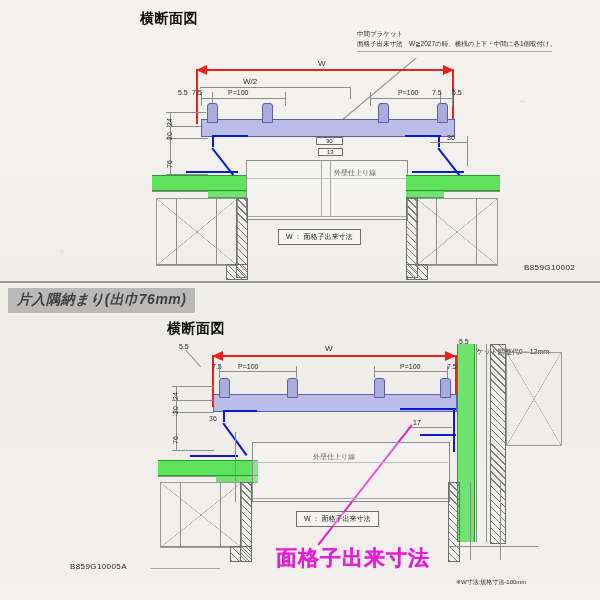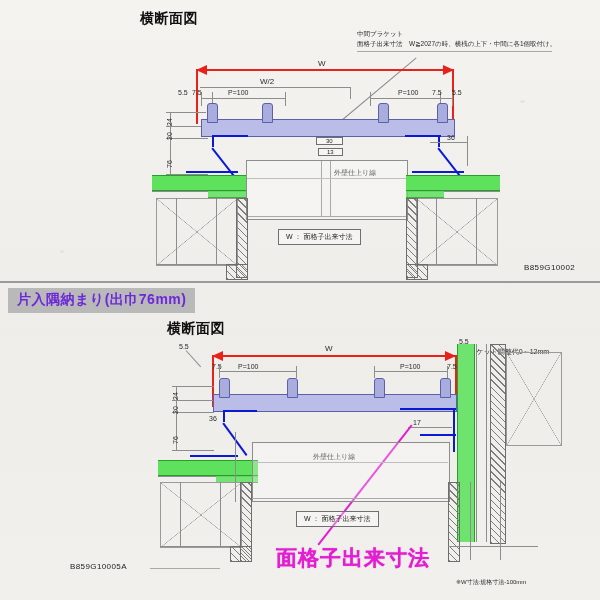--- a/index.html
+++ b/index.html
@@ -14,22 +14,22 @@
     background:linear-gradient(180deg,#f4f3f0 0%,#eeedea 55%,#f1f0ed 100%);}
 
   
   .panel{position:absolute;left:0;width:600px;}
   .panel-top{top:0;height:282px;}
   .panel-bottom{top:282px;height:318px;}
   .divider{position:absolute;left:0;top:281px;width:600px;height:2px;background:#9a9a9a;}
 
   .ttl{position:absolute;font-weight:bold;color:#111;letter-spacing:.5px;}
   .title-yoko{font-size:14px;}
-  .banner{position:absolute;background:#b9b9b9;color:#6d28d9;font-weight:bold;
-    font-size:14px;padding:3px 9px 4px 9px;letter-spacing:.5px;}
+  .banner{position:absolute;background:#b9b9b9;color:#404040;font-weight:bold;
+    font-size:14px;padding:3px 9px 4px 9px;letter-spacing:.5px;font-style:italic;}
 
   .lbl{position:absolute;font-size:7px;color:#2a2a2a;white-space:nowrap;line-height:1.35;}
   .lbl.vert{transform-origin:left top;transform:rotate(-90deg);}
   .lbl.sm{font-size:6px;}
   .lbl.note{font-size:6.5px;line-height:1.5;}
   .dwgno{position:absolute;font-size:8px;color:#222;letter-spacing:.4px;}
 
   .boxlbl{position:absolute;border:1px solid #6f6f6f;background:rgba(255,255,255,.35);
     font-size:7px;color:#222;padding:2px 7px;white-space:nowrap;}
 
@@ -90,21 +90,21 @@
 
     <div class="red-h" style="left:196px;top:69px;width:258px;"></div>
     <div class="arrow-l" style="left:196px;top:65px;"></div>
     <div class="arrow-r" style="left:443px;top:65px;"></div>
     <div class="red-v" style="left:196px;top:69px;height:55px;"></div>
     <div class="red-v" style="left:452px;top:69px;height:55px;"></div>
     <div class="lbl" style="left:318px;top:59px;font-size:8px;">W</div>
 
     <div class="hl" style="left:200px;top:87px;width:150px;"></div>
     <div class="vl" style="left:350px;top:87px;height:12px;"></div>
-    <div class="lbl" style="left:260px;top:77px;font-size:8px;">W/2</div>
+    <div class="lbl" style="left:243px;top:77px;font-size:8px;">W/2</div>
 
     <div class="hl" style="left:201px;top:98px;width:84px;"></div>
     <div class="vl" style="left:201px;top:92px;height:14px;"></div>
     <div class="vl" style="left:212px;top:92px;height:14px;"></div>
     <div class="vl" style="left:285px;top:92px;height:14px;"></div>
     <div class="lbl" style="left:178px;top:88px;">5.5</div>
     <div class="lbl" style="left:192px;top:88px;">7.5</div>
     <div class="lbl" style="left:228px;top:88px;">P=100</div>
 
     <div class="hl" style="left:370px;top:98px;width:82px;"></div>

